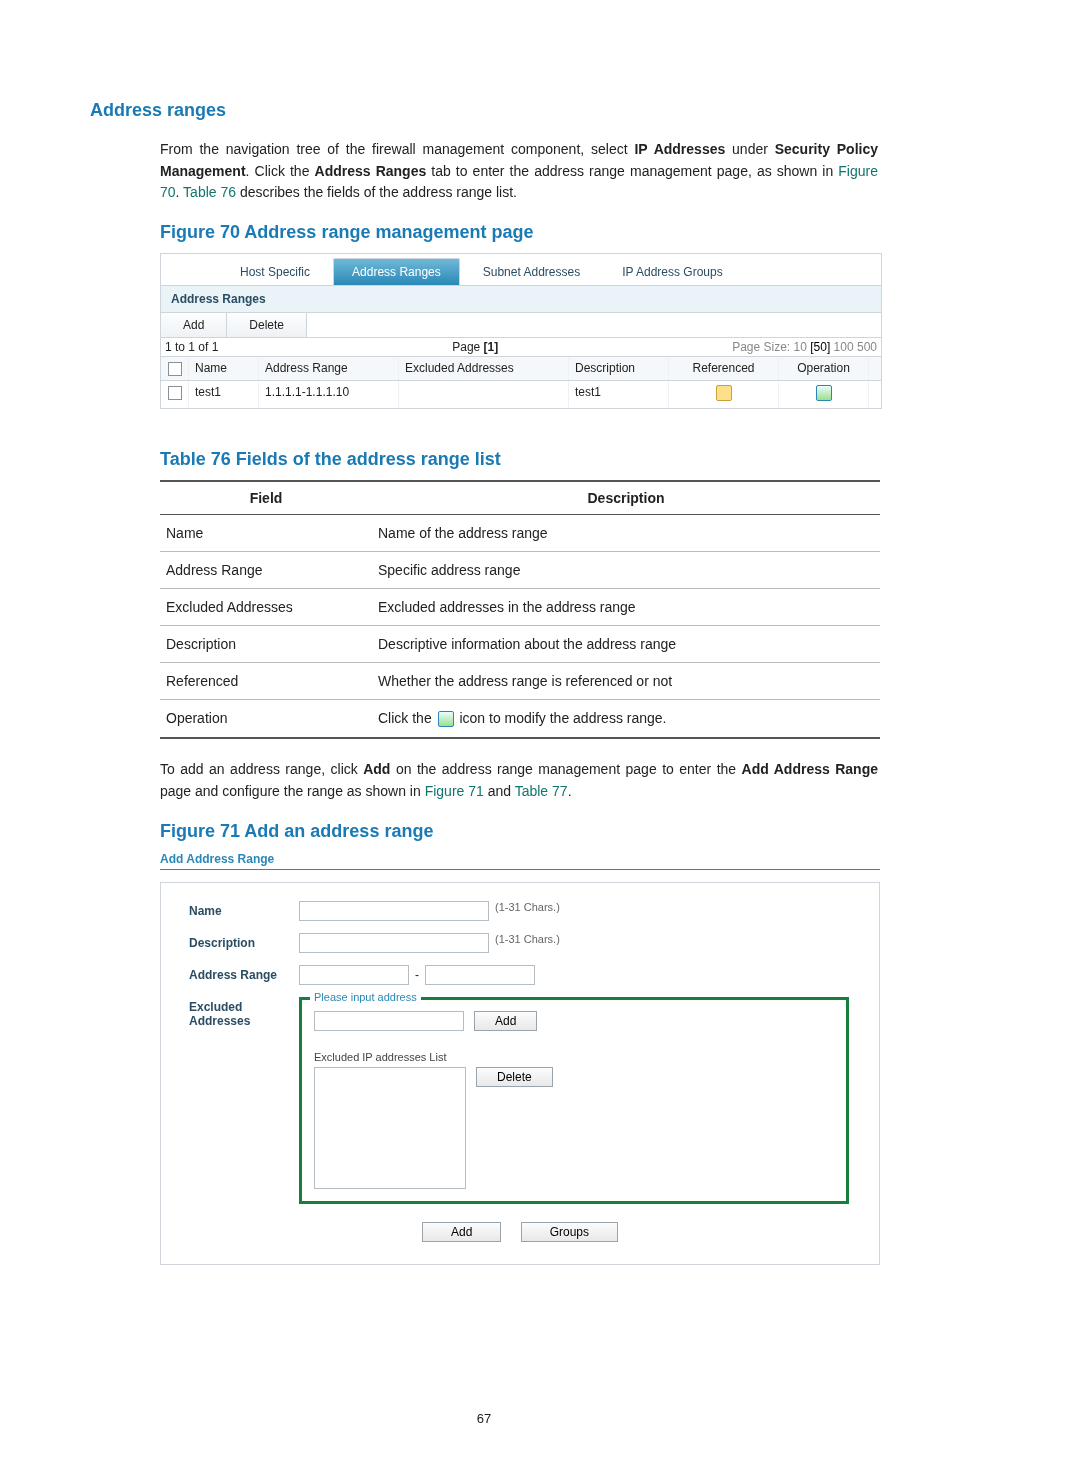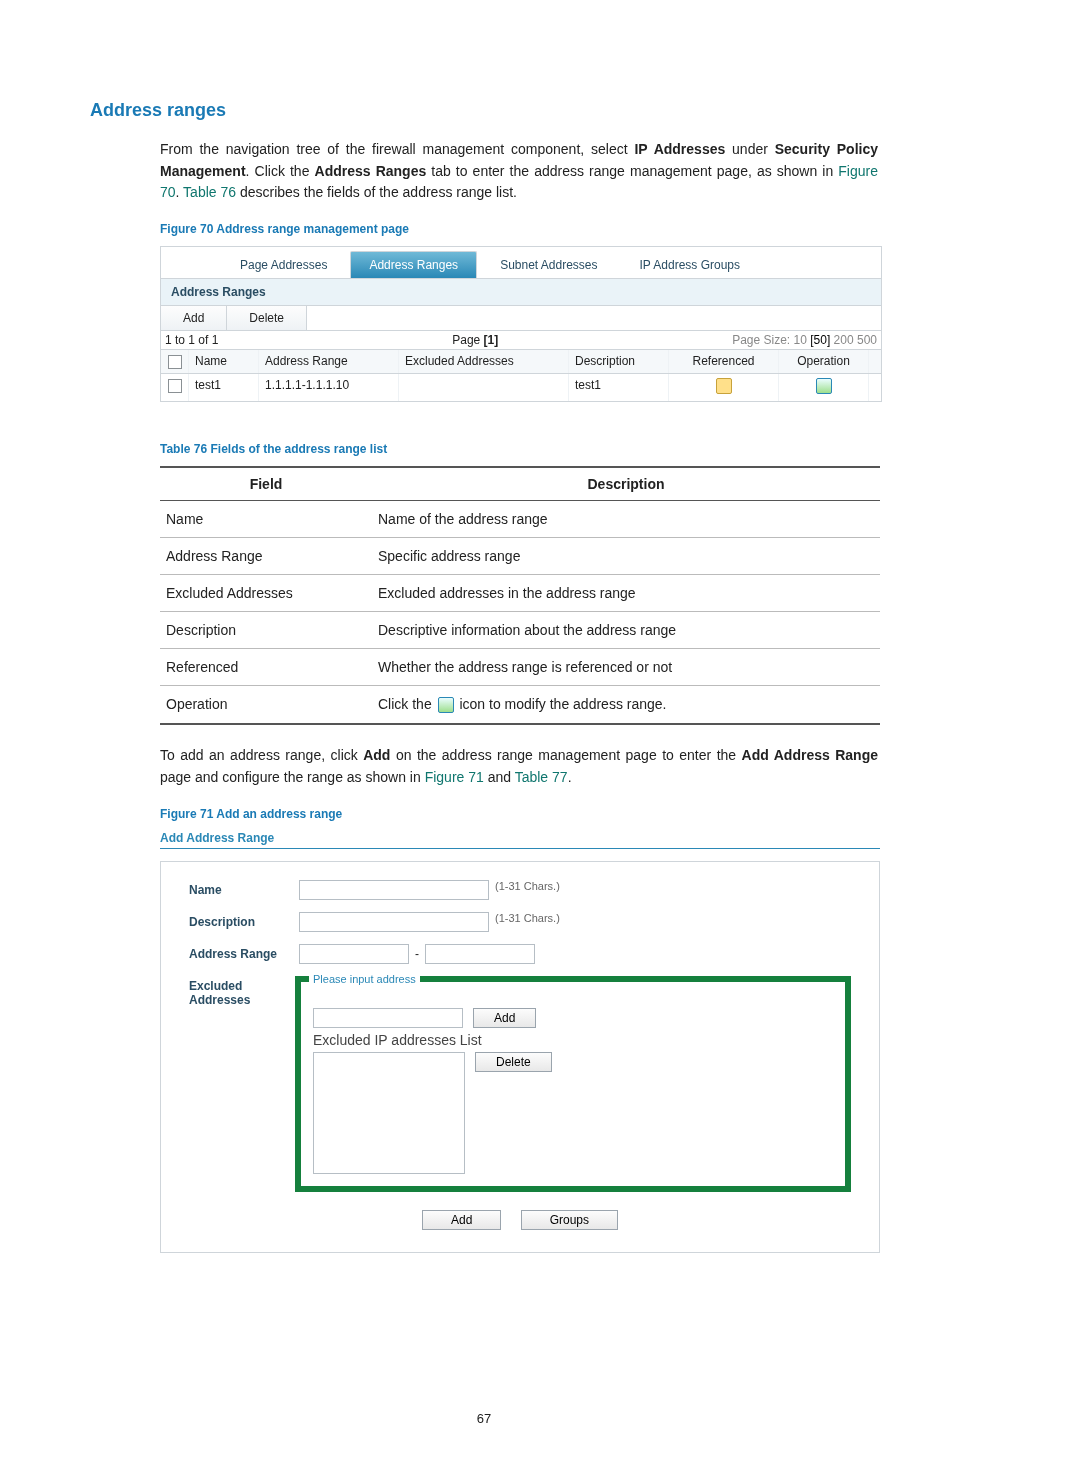--- a/index.html
+++ b/index.html
@@ -30,21 +30,21 @@
     margin-bottom: 14px;
   }
   .body-text b { font-weight: bold; }
   .link-ref { color: #0f766e; }
   .caption {
     color: #1a7ab5;
     font-weight: bold;
     margin-left: 70px;
     margin-top: 18px;
     margin-bottom: 10px;
-    font-size: 12px;
+    font-size: 18px;
   }
 
   
   .fig70 {
     margin-left: 70px;
     width: 720px;
     border: 1px solid #cfd5da;
     font-size: 12px;
     background: #fff;
   }
@@ -189,41 +189,41 @@
     border: 1px solid #b6bec5;
     background: #fff;
     height: 20px;
     box-sizing: border-box;
     padding: 0 4px;
   }
   .hint { color: #666; margin-left: 6px; font-size: 11px; }
   .range-pair { display: flex; align-items: center; gap: 6px; }
   .range-pair .finput { width: 110px; }
   .fieldset {
-    border: 6px solid #15803d;
-    padding: 26px 12px 12px 12px;
+    border: 3px solid #15803d;
+    padding: 11px 12px 12px 12px;
     position: relative;
     width: 520px;
   }
   .fieldset .legend {
     position: absolute;
     top: -9px; left: 8px;
     background: #fff;
     padding: 0 4px;
     color: #2a88b6;
     font-size: 11px;
   }
   .fbtn {
     border: 1px solid #9aa4ad;
     background: linear-gradient(#fcfcfc,#e8e8e8);
     padding: 2px 20px;
     font-size: 12px;
     cursor: pointer;
   }
-  .excl-list-label { margin-top: 4px; color: #444; font-size: 14px; }
+  .excl-list-label { margin-top: 20px; color: #444; font-size: 11px; }
   .listbox {
     border: 1px solid #b6bec5;
     width: 150px;
     height: 120px;
     background: #fff;
   }
   .btn-row-center {
     text-align: center;
     margin-top: 18px;
   }
@@ -254,41 +254,41 @@
 
   <div class="body-text">
     <span>From the navigation tree of the firewall management component, select </span><b>IP Addresses</b><span> under </span><b>Security Policy Management</b><span>. Click the </span><b>Address Ranges</b><span> tab to enter the address range management page, as shown in </span><span class="link-ref">Figure 70</span><span>. </span><span class="link-ref">Table 76</span><span> describes the fields of the address range list.</span>
   </div>
 
   <div class="caption">Figure 70 Address range management page</div>
 
   <div class="fig70">
     <div class="tabs-row">
       <div class="tabs-spacer-left"></div>
-      <div class="tab">Page Addresses</div>
+      <div class="tab">Host Specific</div>
       <div class="tab active">Address Ranges</div>
       <div class="tab">Subnet Addresses</div>
       <div class="tab">IP Address Groups</div>
     </div>
     <div class="panel-label">Address Ranges</div>
     <div class="toolbar">
       <div class="tbtn">Add</div>
       <div class="tbtn">Delete</div>
     </div>
     <div class="pagerow">
       <div class="left">1 to 1 of 1</div>
       <div class="center">
         <span>Page</span>
         <b>[1]</b>
       </div>
       <div class="right psz">
         <span>Page Size:</span>
         <span>10</span>
         <span class="cur">[50]</span>
-        <span>200</span>
+        <span>100</span>
         <span>500</span>
       </div>
     </div>
     <div class="grid-head">
       <div class="ghcell c-chk"><span class="chk"></span></div>
       <div class="ghcell c-name">Name</div>
       <div class="ghcell c-range">Address Range</div>
       <div class="ghcell c-excl">Excluded Addresses</div>
       <div class="ghcell c-desc">Description</div>
       <div class="ghcell c-ref">Referenced</div>

